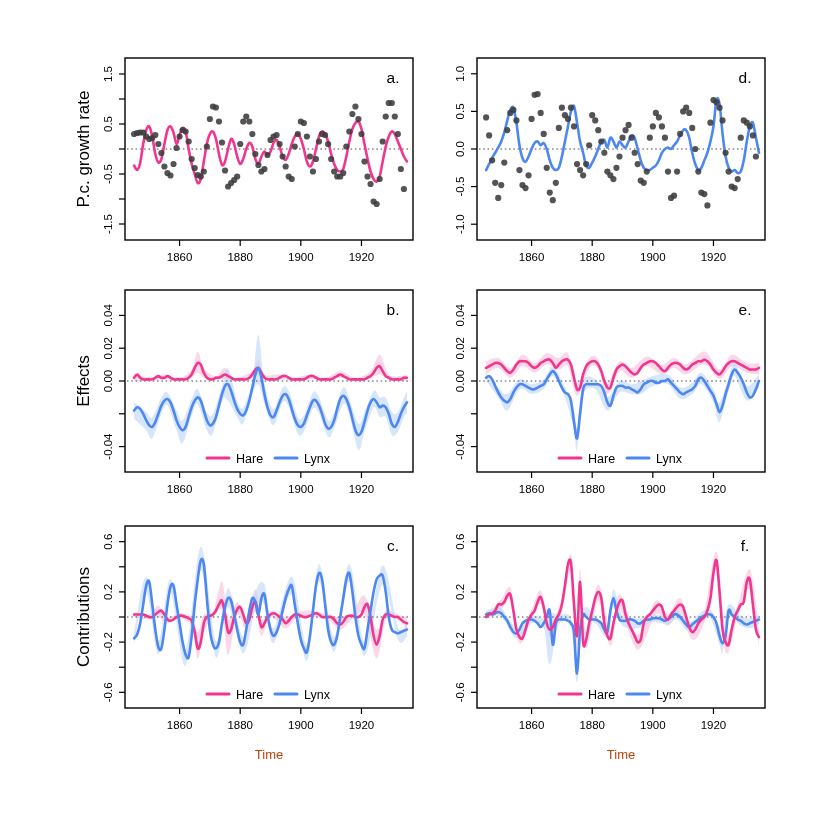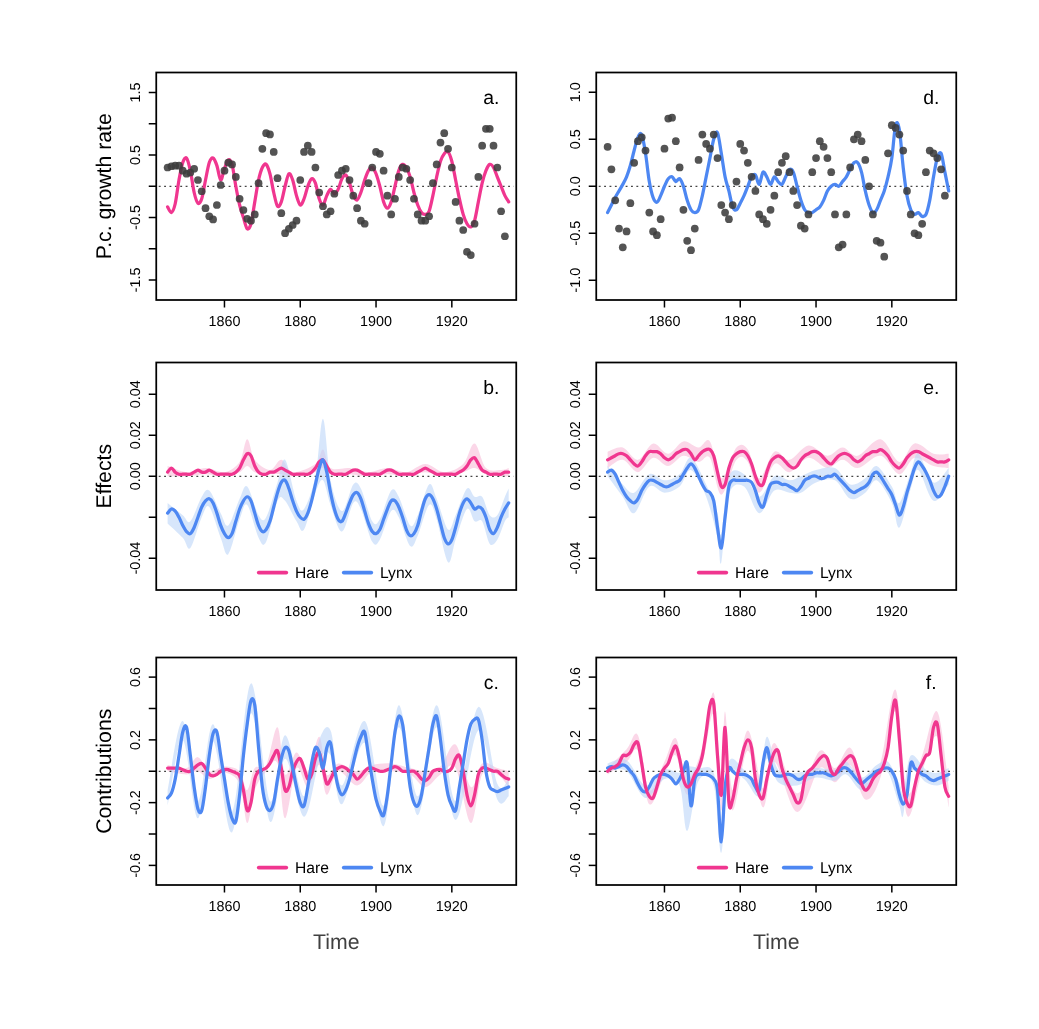--- a/index.html
+++ b/index.html
@@ -1,20 +1,20 @@
 <!DOCTYPE html>
 <html><head>
 <meta charset="utf-8">
 <style>
   html,body{margin:0;padding:0;background:#ffffff;}
   #stage{position:relative;width:831px;height:823px;background:#ffffff;overflow:hidden;
          font-family:"Liberation Sans","DejaVu Sans",sans-serif;}
   .ylab{position:absolute;transform:translate(-50%,-50%) rotate(-90deg);
         font-size:17px;color:#000;white-space:nowrap;}
-  .xlab{position:absolute;transform:translate(-50%,-50%);font-size:17px;color:#404040;}
+  .xlab{position:absolute;transform:translate(-50%,-50%);font-size:13px;color:#c2410c;}
   svg text{font-family:"Liberation Sans","DejaVu Sans",sans-serif;fill:#000;}
 </style>
 </head>
 <body>
 
 <div id="stage">
   <div class="ylab" style="left:84px;top:149px">P.c. growth rate</div>
   <div class="ylab" style="left:84px;top:381px">Effects</div>
   <div class="ylab" style="left:84px;top:617px">Contributions</div>
   <div class="xlab" style="left:269px;top:754px">Time</div>

